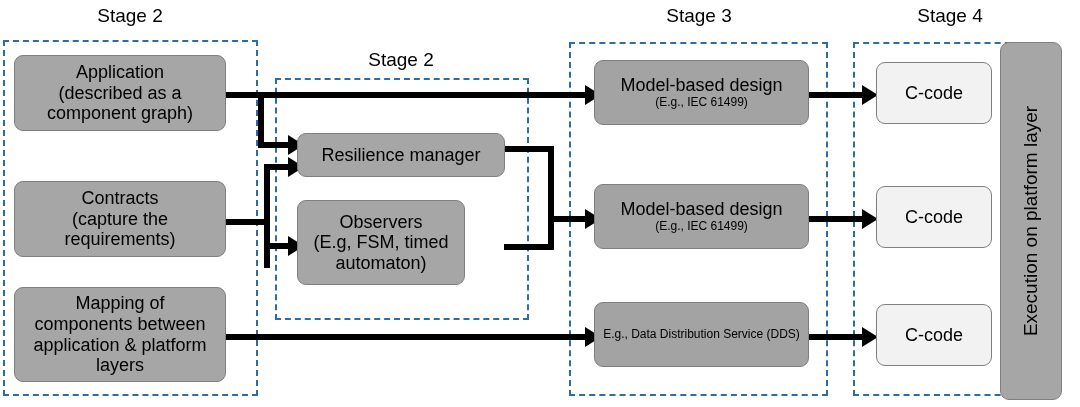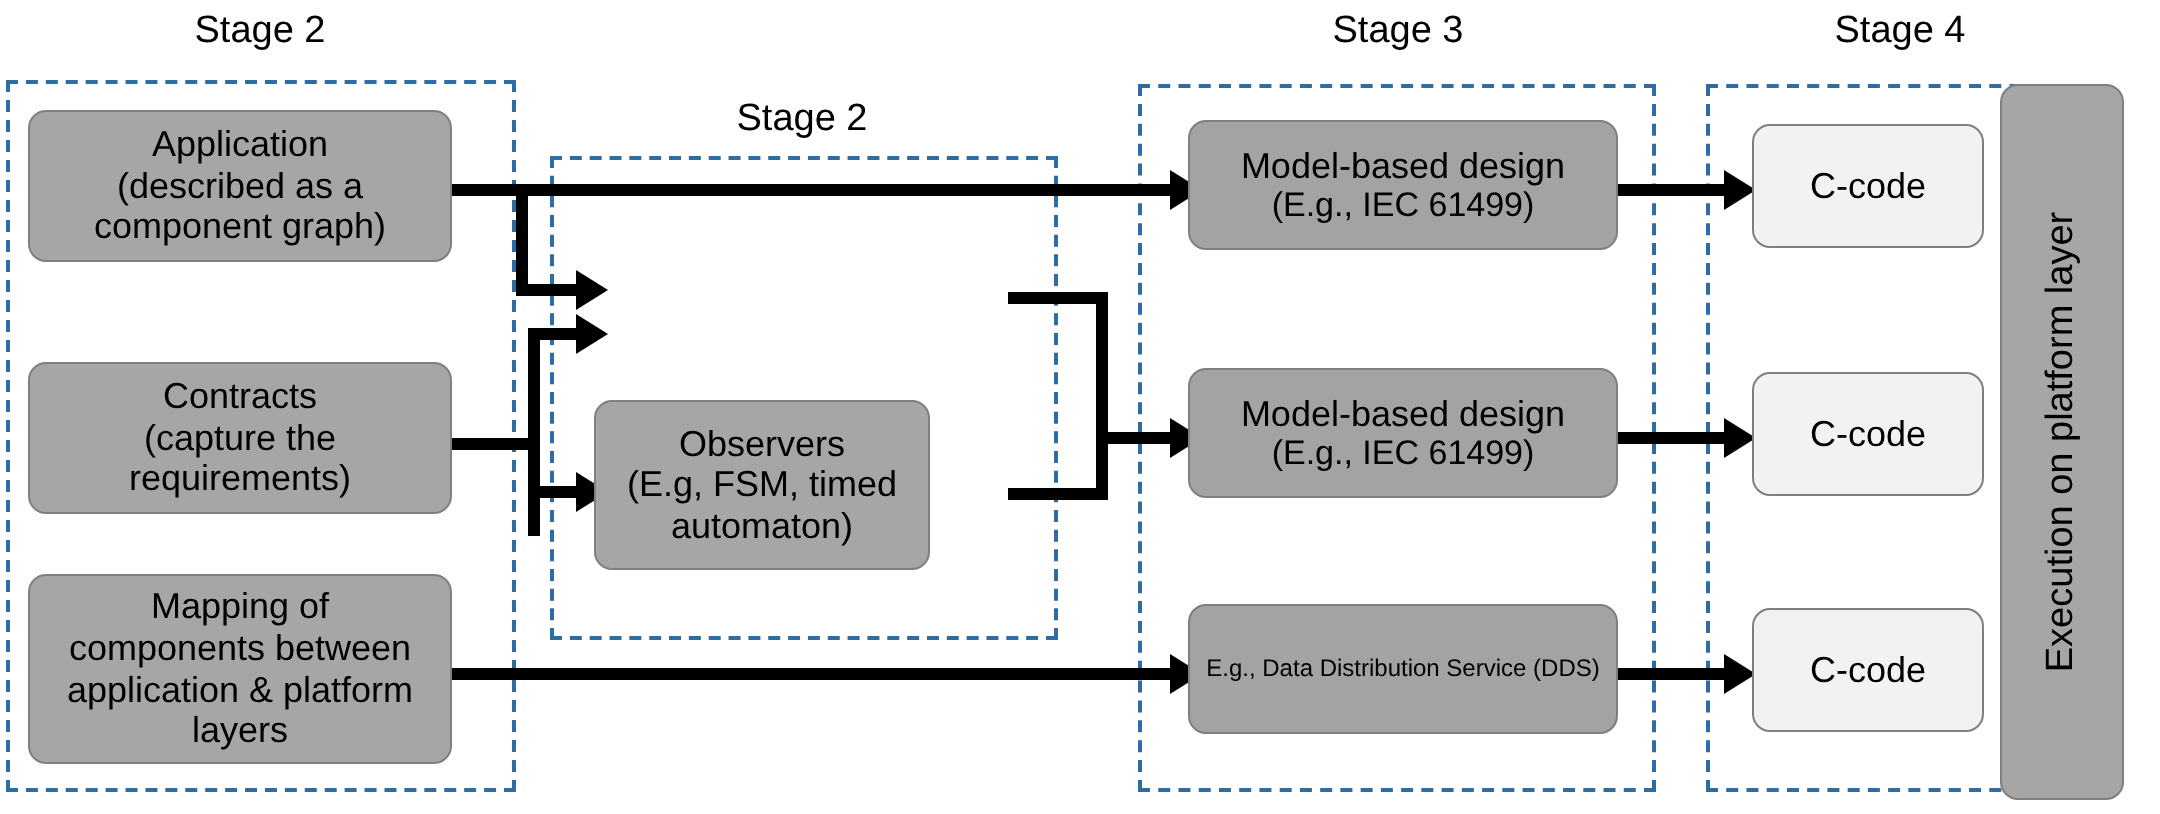--- a/index.html
+++ b/index.html
@@ -47,21 +47,21 @@
     text-align: center;
     color: #000000;
     line-height: 1.14;
     padding: 2px 6px;
   }
   .node .t-main {
     font-size: 18px;
     white-space: pre-line;
   }
   .node .t-sub {
-    font-size: 17px;
+    font-size: 12px;
     white-space: pre-line;
   }
   .node.dark   { background: #a6a6a6; }
   .node.mid    { background: #a3a3a3; }
   .node.light  { background: #f2f2f2; }
 
   
   .platform-bar {
     position: absolute;
     background: #a6a6a6;
@@ -159,20 +159,23 @@
 component graph)</div>
   </div>
 
   <div class="node dark" style="left:14px; top:287px; width:212px; height:95px;">
     <div class="t-main">Mapping of
 components between
 application &amp; platform
 layers</div>
   </div>
 
+  <div class="node dark" style="left:297px; top:133px; width:208px; height:44px;">
+    <div class="t-main">Resilience manager</div>
+  </div>
 
   <div class="node dark" style="left:297px; top:200px; width:168px; height:85px;">
     <div class="t-main">Observers</div>
     <div class="t-main">(E.g, FSM, timed
 automaton)</div>
   </div>
 
   <div class="node mid" style="left:594px; top:60px; width:215px; height:65px;">
     <div class="t-main">Model-based design</div>
     <div class="t-sub">(E.g., IEC 61499)</div>

